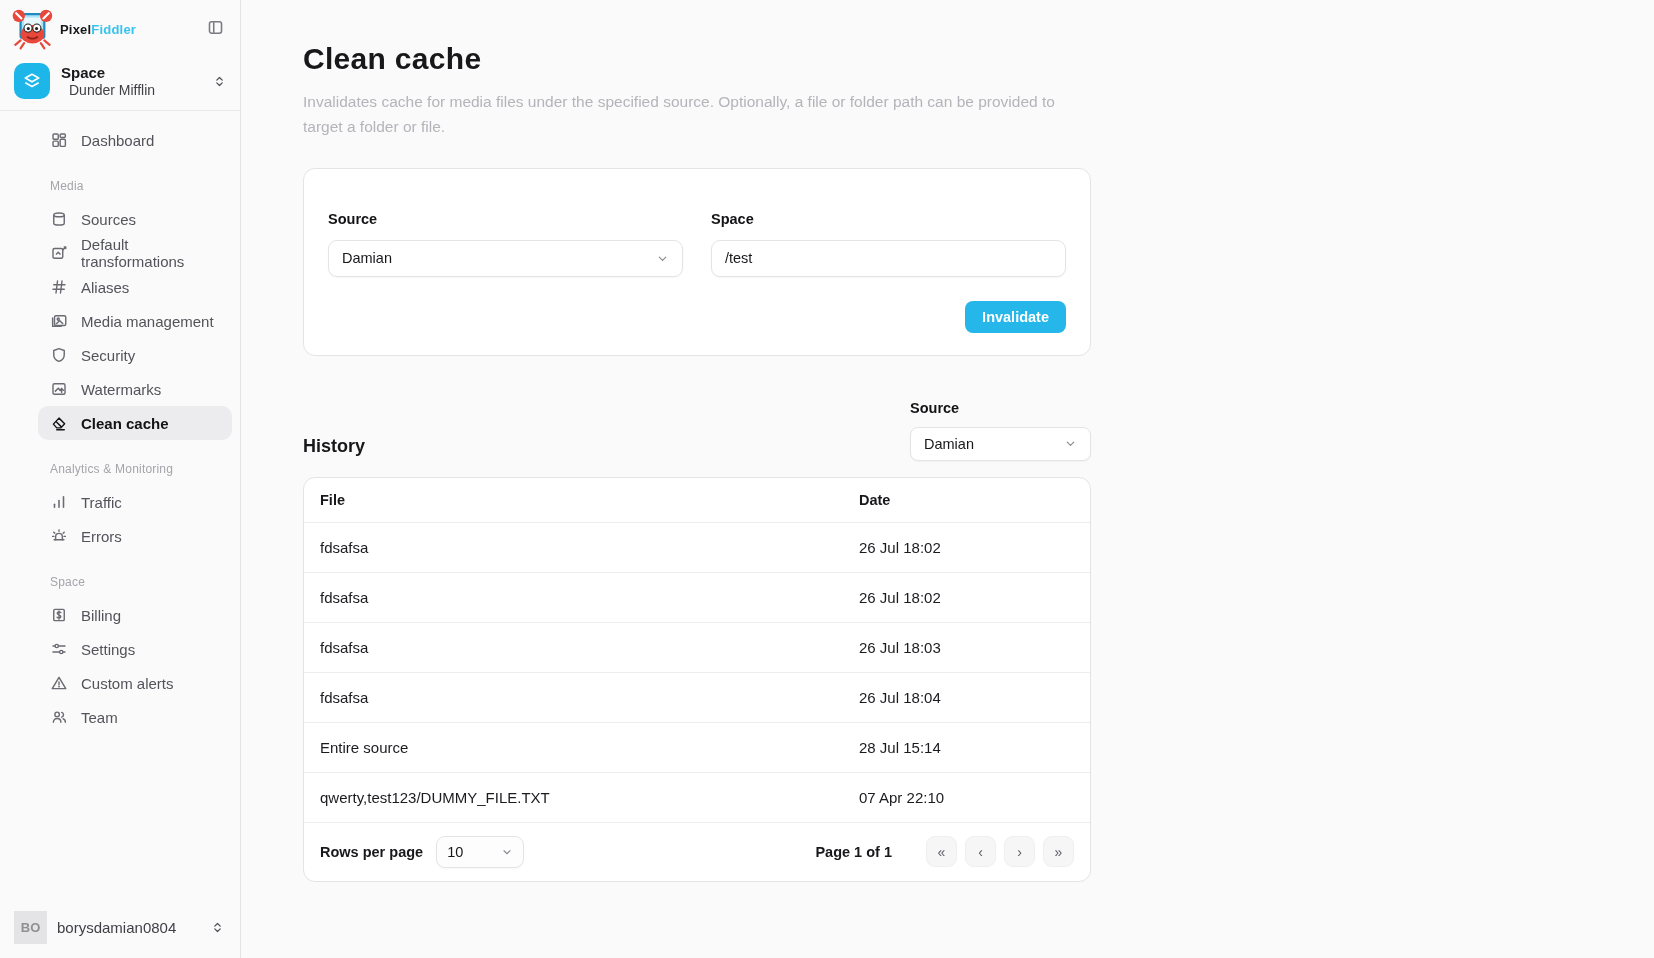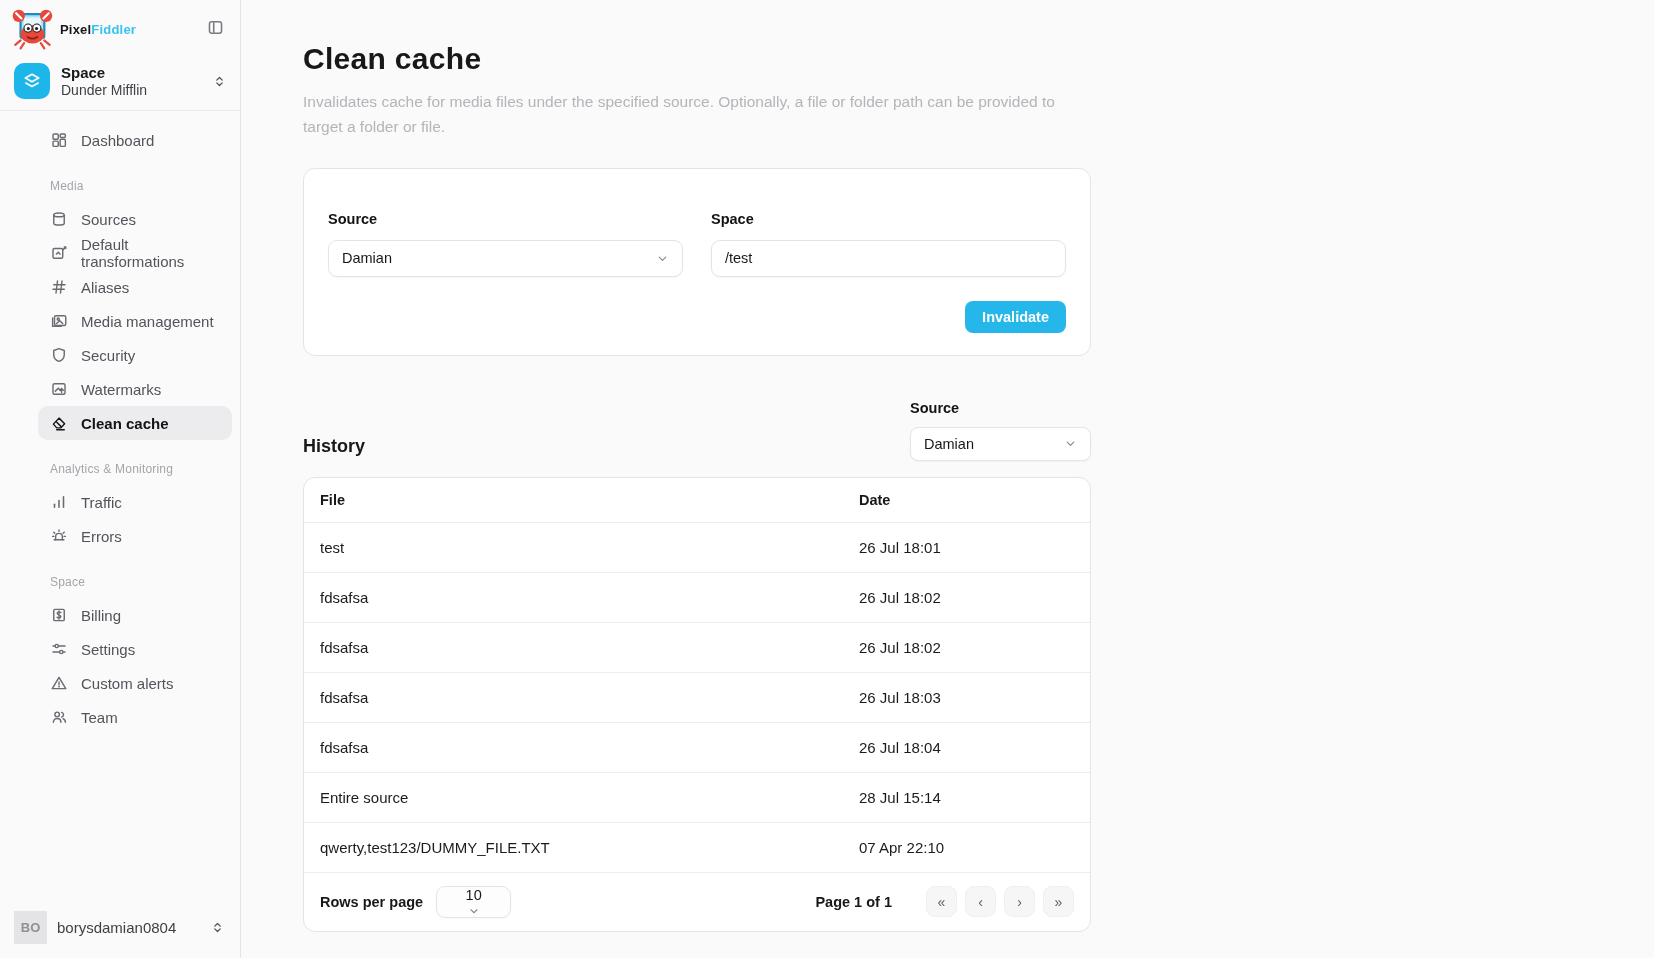--- a/index.html
+++ b/index.html
@@ -23,21 +23,21 @@
   .sidebar-header { display:flex; align-items:center; padding:6px 14px 2px 8px; height:54px; }
   .logo-wrap { width:48px; height:46px; display:flex; align-items:center; justify-content:center; }
   .brand { font-size:13px; font-weight:800; margin-left:4px; letter-spacing:.2px; color:#18181b; }
   .brand .accent { color:#35c3ef; }
   .collapse-btn { margin-left:auto; background:none; border:none; padding:2px; cursor:pointer; color:#7a7a82; display:flex; }
 
   .space-row { display:flex; align-items:center; gap:11px; padding:9px 14px 11px 14px; cursor:pointer; }
   .space-icon { width:36px; height:36px; border-radius:10px; background:#1cb6e9; display:flex; align-items:center; justify-content:center; flex:0 0 auto; }
   .space-text { line-height:1.2; }
   .space-title { font-weight:700; font-size:15px; color:#18181b; }
-  .space-sub { font-size:14px; color:#3f3f46; }
+  .space-sub { font-size:14px; color:#3f3f46;margin-left:8px; }
   .updown { margin-left:auto; color:#52525b; display:flex; }
 
   .sidebar-divider { border-bottom:1px solid #e9e9ec; margin:0 0 0 0; }
 
   .nav { flex:1; padding:12px 8px 0 0; overflow:hidden;margin-left:38px; }
   .nav-item {
     display:flex; align-items:center; gap:13px;
     padding:7px 12px; margin:0; border-radius:10px;
     font-size:15px; color:#53535b; cursor:pointer; height:34px;
   }
@@ -84,23 +84,23 @@
 
   .table-card { overflow:hidden; }
   .thead, .trow { display:grid; grid-template-columns:539px 1fr; align-items:center; padding:0 16px; }
   .thead { height:45px; border-bottom:1px solid #ededf0; font-weight:700; font-size:14.5px; }
   .trow { height:50px; border-bottom:1px solid #ededf0; font-size:15px; color:#1b1b1f; cursor:default; }
   .cell { white-space:nowrap; overflow:hidden; text-overflow:ellipsis; }
 
   .tfoot { display:flex; align-items:center; height:58px; padding:0 16px; }
   .rpp-label { font-weight:600; font-size:14.5px; }
   .rpp-select {
-    margin-left:13px; width:75px; height:32px; border:1px solid #e4e4e7; border-radius:9px;
+    margin-left:13px; width:88px; height:32px; border:1px solid #e4e4e7; border-radius:9px;
     background:#fdfdfd; display:flex; align-items:center; justify-content:space-between;
-    padding:0 10px; font-size:14.5px; cursor:pointer; box-shadow:0 1px 2px rgba(0,0,0,.03);flex-direction:column;
+    padding:0 10px; font-size:14.5px; cursor:pointer; box-shadow:0 1px 2px rgba(0,0,0,.03);
   }
   .rpp-select .chev { color:#8a8a92; display:flex; }
   .tfoot-right { margin-left:auto; display:flex; align-items:center; gap:8px; }
   .page-status { font-weight:600; font-size:14.5px; margin-right:26px; }
   .pager-btn {
     width:31px; height:31px; border-radius:9px; border:1px solid #efeff2; background:#f6f6f7;
     color:#5c5c64; font-size:14px; display:flex; align-items:center; justify-content:center;
     cursor:pointer; font-family:"Liberation Sans", sans-serif; padding:0;
   }
 </style>
@@ -386,24 +386,20 @@
           </div>
         </div>
       </div>
 
       <section class="card table-card">
         <div class="thead">
           <div class="cell">File</div>
           <div class="cell">Date</div>
         </div>
 
-        <div class="trow">
-          <div class="cell">test</div>
-          <div class="cell">26 Jul 18:01</div>
-        </div>
         <div class="trow">
           <div class="cell">fdsafsa</div>
           <div class="cell">26 Jul 18:02</div>
         </div>
         <div class="trow">
           <div class="cell">fdsafsa</div>
           <div class="cell">26 Jul 18:02</div>
         </div>
         <div class="trow">
           <div class="cell">fdsafsa</div>

